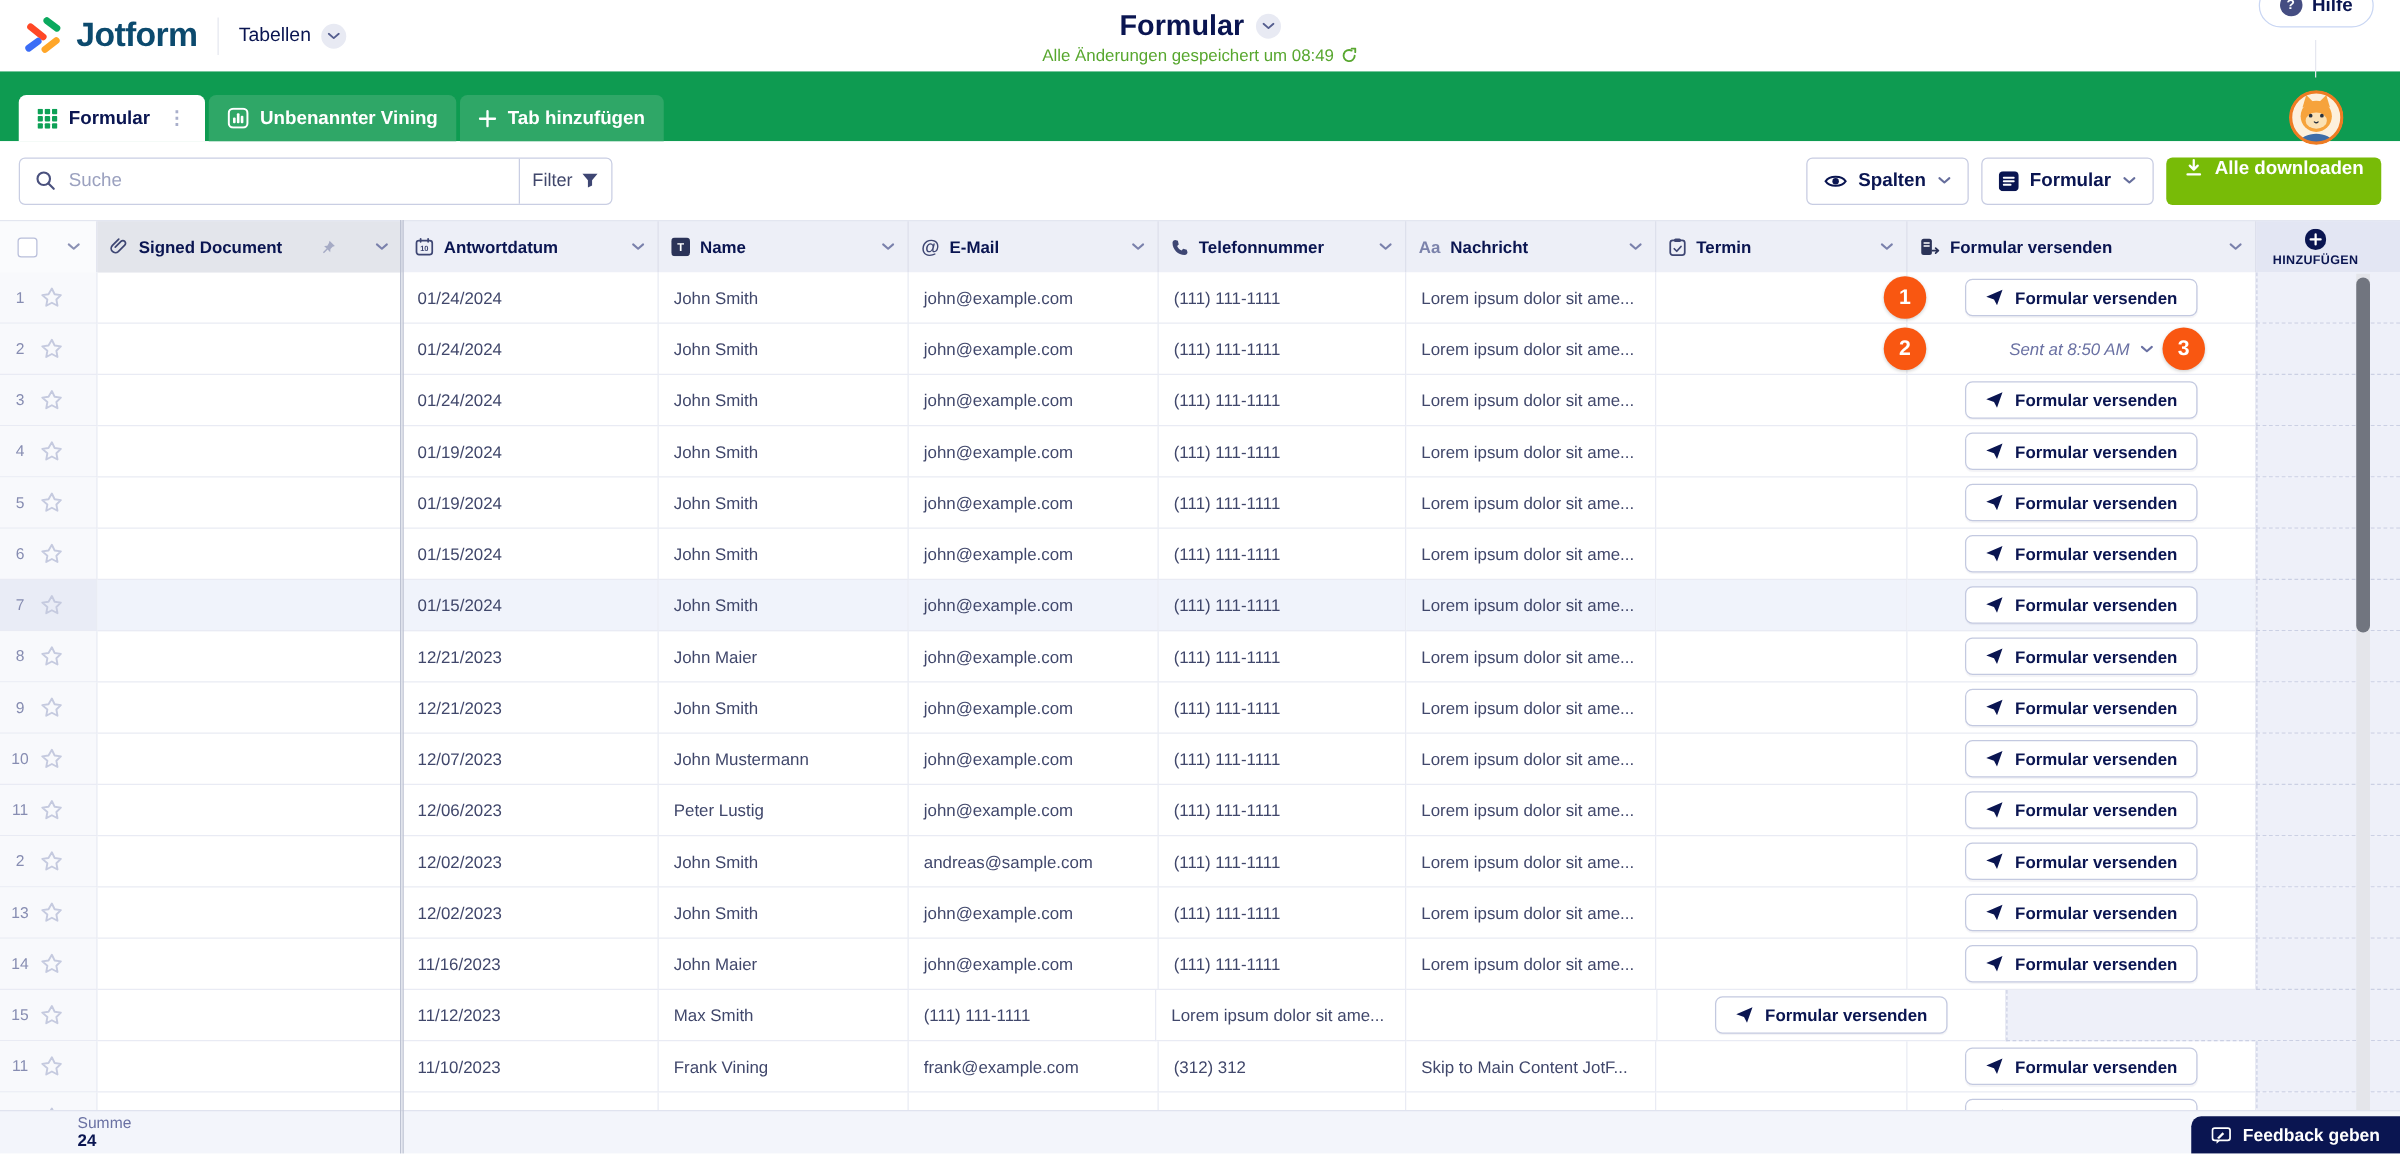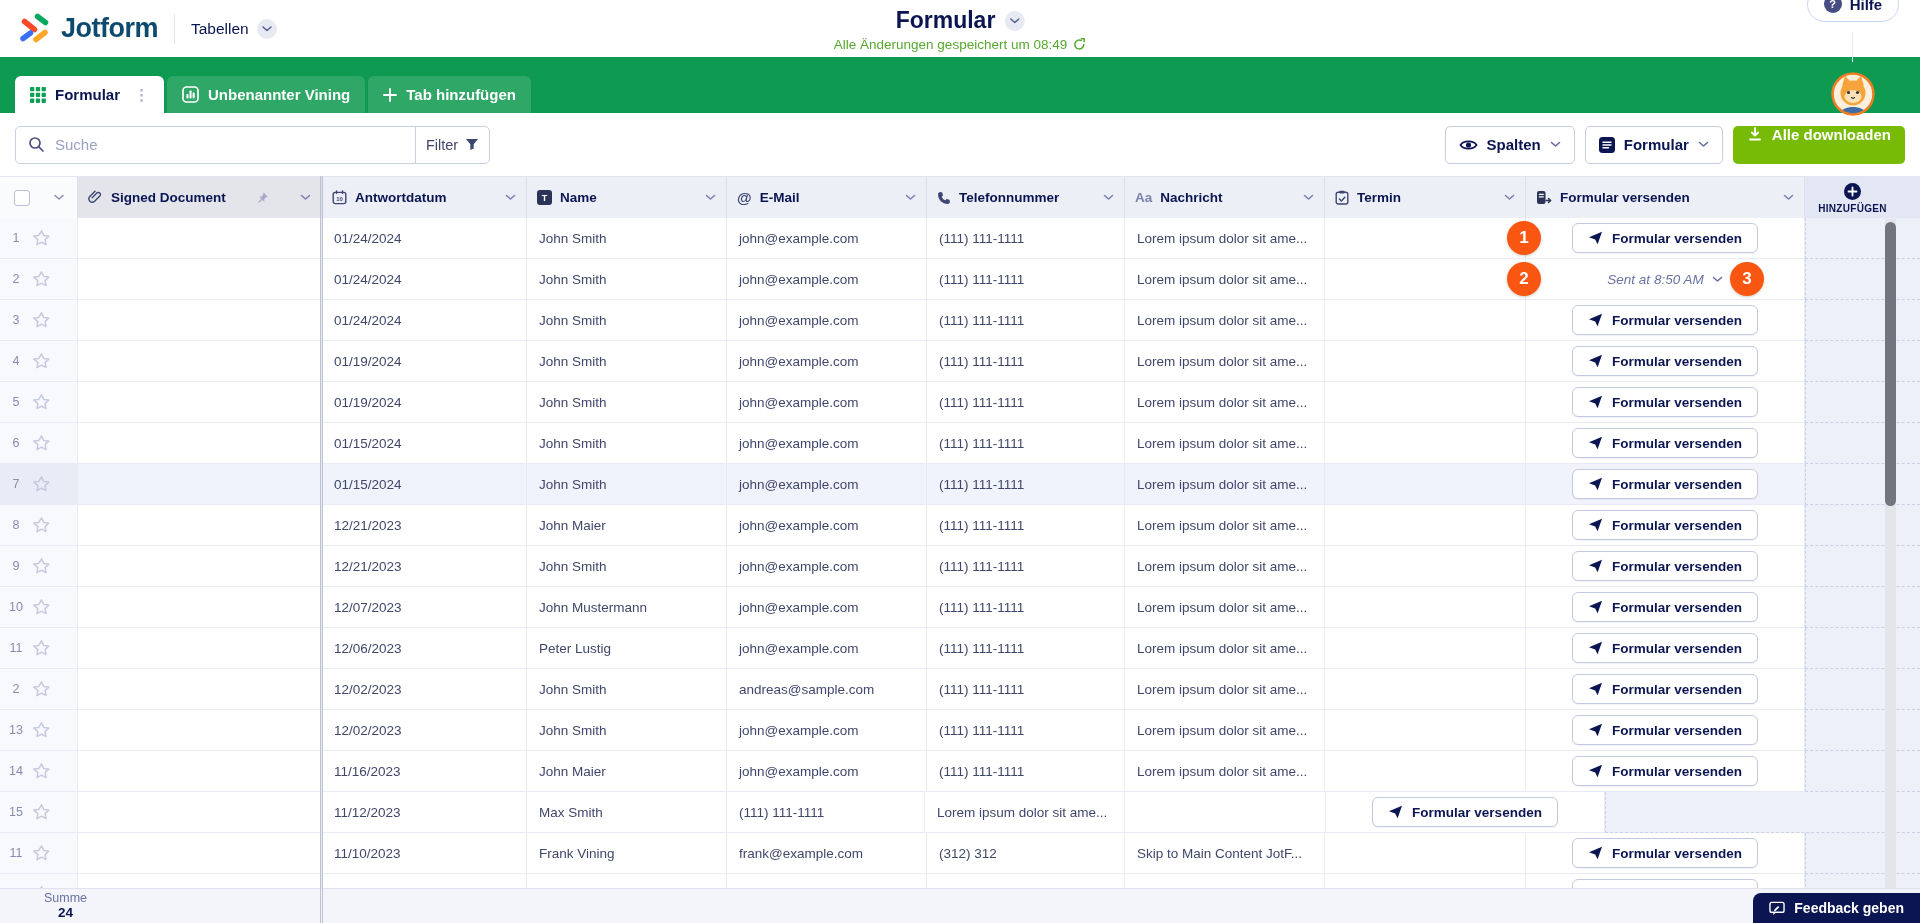--- a/index.html
+++ b/index.html
@@ -93,21 +93,21 @@
   .hicon-at{font-size:15px;font-weight:bold;color:#3E4673;line-height:1;}
   .hicon-aa{font-size:13.5px;font-weight:bold;color:#7B82AB;line-height:1;}
 
   
   .pinned-sep{position:absolute;left:320px;top:0;height:747px;width:3px;
               border-left:1px solid #BDC2D2;border-right:1px solid #BDC2D2;z-index:4;pointer-events:none;}
   .vtrack{position:absolute;left:1885px;top:43px;width:11px;height:669px;background:#E4E5EA;z-index:5;}
   .vthumb{position:absolute;left:1885px;top:46px;width:11px;height:284px;background:#71757F;border-radius:6px;z-index:6;cursor:pointer;}
 
   .sumbar{position:absolute;left:0;right:0;bottom:0;height:35px;background:#F3F5FB;border-top:1px solid #E0E3EF;
-          display:flex;align-items:center;padding-left:44px;z-index:3;text-align:center;}
+          display:flex;align-items:center;padding-left:62px;z-index:3;}
   .sum{line-height:1.15;font-size:12.5px;color:#6A71A3;}
   .sum b{display:block;color:#0A1551;font-size:13.5px;}
 
   .ann{position:absolute;width:34px;height:34px;border-radius:50%;background:#F95711;color:#fff;font-size:17px;
        font-weight:bold;display:flex;align-items:center;justify-content:center;z-index:8;
        box-shadow:0 1px 3px rgba(0,0,0,.2);}
   #ann1{left:1507px;top:221px;} #ann2{left:1507px;top:262px;} #ann3{left:1730px;top:262px;}
 
   .feedback{position:absolute;right:0;bottom:0;height:30px;background:#0A1551;color:#fff;border:0;
             border-radius:8px 0 0 0;display:flex;align-items:center;gap:9px;padding:0 16px;font-size:14px;

